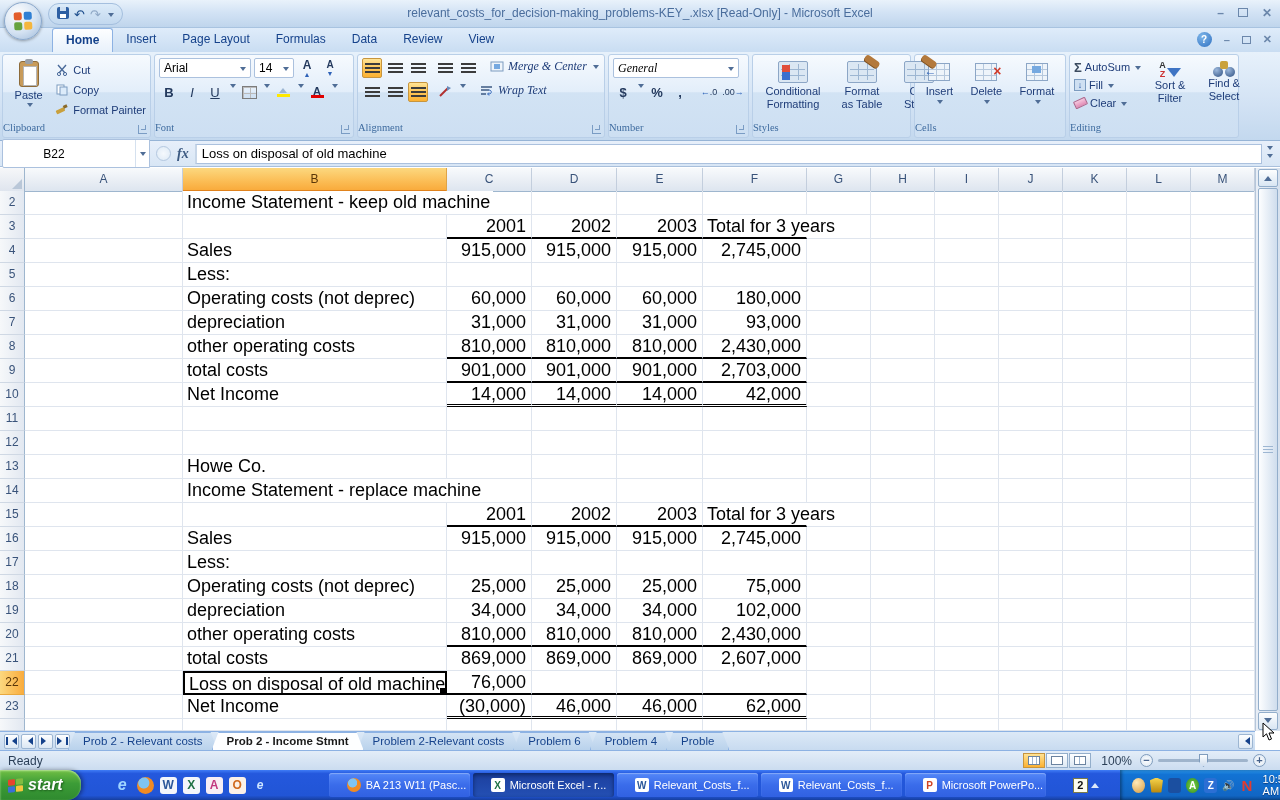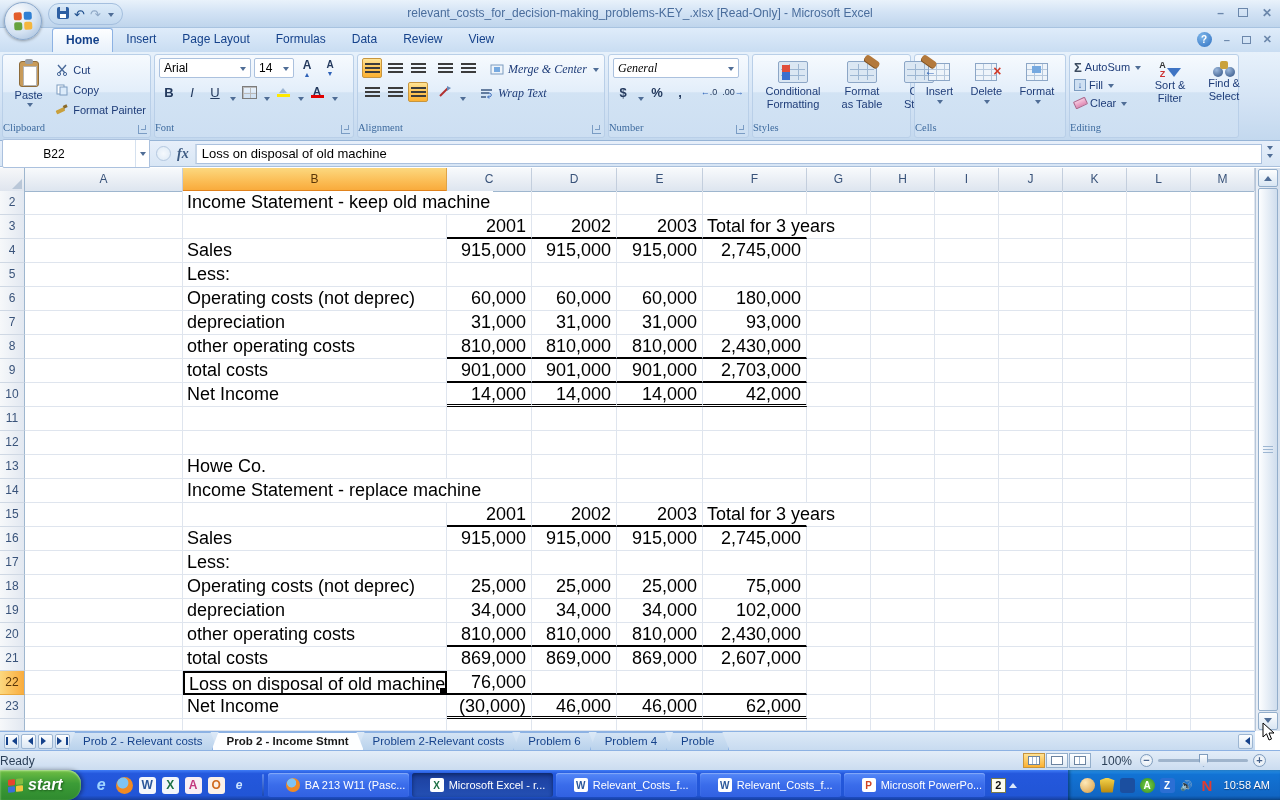--- a/index.html
+++ b/index.html
@@ -50,21 +50,21 @@
   
   .pastebtn { width:46px; display:flex; flex-direction:column; align-items:center; font-size:11px; color:#1e3c78; padding-top:2px; border:1px solid transparent; border-radius:3px; }
   .clip { width:20px; height:26px; background:#c89b5a; border-radius:3px; border:1px solid #8d6b3a; position:relative; margin-bottom:2px; }
   .clip::after { content:""; position:absolute; left:3px; top:4px; width:12px; height:18px; background:#fff; border:1px solid #b5b5b5; }
   .clip::before { content:""; position:absolute; left:5px; top:-3px; width:8px; height:5px; background:#9aa0a8; border-radius:2px; z-index:2; }
   .cstack { display:flex; flex-direction:column; justify-content:flex-start; gap:3px; padding-top:3px; }
   .srow { display:flex; align-items:center; gap:4px; height:17px; font-size:11px; color:#1e3c78; white-space:nowrap; }
   .mini { width:15px; height:15px; display:inline-flex; align-items:center; justify-content:center; }
   
   .col { display:flex; flex-direction:column; gap:4px; width:100%; }
-  .rowline { display:flex; align-items:flex-end; gap:3px; }
+  .rowline { display:flex; align-items:flex-start; gap:3px; }
   .combo { background:#fff; border:1px solid #abc1de; border-radius:2px; height:20px; display:flex; align-items:center; font-size:12px; color:#000; padding:0 4px; justify-content:space-between; }
   .tbtn { min-width:20px; height:20px; border:1px solid transparent; border-radius:2px; display:inline-flex; align-items:center; justify-content:center; font-size:13px; color:#243a5e; }
   .tbtn.on { background:linear-gradient(#ffe394,#fdc95e 45%,#fcb131); border:1px solid #c7953e; }
   .bld { font-weight:bold; } .itl { font-style:italic; } .und { text-decoration:underline; }
   .colorbar { display:inline-block; width:13px; height:3px; margin-top:-2px; }
   .abtn { display:inline-flex; flex-direction:column; align-items:center; line-height:1; font-size:12px; font-weight:bold; }
   .lines { display:inline-block; width:15px; height:11px;
     background:repeating-linear-gradient(#3c3c3c 0 2px, transparent 2px 4px); }
   .grid9 { width:15px; height:13px; border:1px solid #7c7c7c; background:
     linear-gradient(#0000 0 0) , repeating-linear-gradient(90deg,#bbb 0 1px,transparent 1px 7px), repeating-linear-gradient(#bbb 0 1px,transparent 1px 6px); }
@@ -152,36 +152,36 @@
   .navb .bar { width:2px; height:8px; background:#15428b; }
   .ntri-l { width:0; height:0; border:4px solid transparent; border-right:5px solid #15428b; }
   .ntri-r { width:0; height:0; border:4px solid transparent; border-left:5px solid #15428b; }
   .stab { position:relative; padding:2px 14px 0; font-size:11.5px; color:#15428b; background:linear-gradient(#d3e3f4,#b9d2ec); border:1px solid #8db2e3; border-bottom:none; clip-path:polygon(7px 0, calc(100% - 7px) 0, 100% 100%, 0 100%); margin-left:-6px; }
   .stab.active { background:#fdfeff; color:#1a1a1a; font-weight:bold; z-index:2; }
   #tabsplit { width:8px; margin:2px 2px 2px 0; background:repeating-linear-gradient(90deg,#8db2e3 0 2px, transparent 2px 4px); }
   #hscrollarea { flex:1; display:flex; align-items:center; justify-content:flex-end; padding-right:2px; }
 
   
   #statusbar { position:absolute; left:0; top:750px; width:1280px; height:20px; background:linear-gradient(#e3edf8,#cbdcf0); border-top:1px solid #8db2e3; display:flex; align-items:center; font-size:12px; color:#2b3f57; }
-  #statusbar .mode { }
+  #statusbar .mode { padding-left:8px; }
   #viewbtns { margin-left:auto; display:flex; gap:1px; margin-right:10px; }
   .vb { width:22px; height:15px; border:1px solid #93aecb; background:linear-gradient(#fdfeff,#dce8f4); display:flex; align-items:center; justify-content:center; }
   .vb.on { background:linear-gradient(#ffe394,#fcb131); border-color:#c7953e; }
   .vb i { width:12px; height:9px; border:1px solid #6b83a0; background:repeating-linear-gradient(90deg,#fff 0 3px,#9db6d2 3px 4px); }
   .vb.pg i { background:#fff; }
   .vb.pb i { background:linear-gradient(90deg,#fff 45%, #9db6d2 45% 55%, #fff 55%); }
   #zoomlbl { margin-right:8px; }
   #slider { display:flex; align-items:center; gap:5px; margin-right:14px; }
   .zbtn { width:13px; height:13px; border-radius:50%; border:1px solid #7f9cbd; background:radial-gradient(#fff,#d8e4f1); color:#44608a; font-size:11px; line-height:11px; text-align:center; font-weight:bold; }
   #ztrack { width:90px; height:3px; background:#9fb4cc; border-radius:2px; position:relative; }
   #zthumb { position:absolute; left:41px; top:-5px; width:9px; height:13px; background:linear-gradient(#fdfeff,#cfdded); border:1px solid #7f9cbd; clip-path:polygon(0 0,100% 0,100% 60%,50% 100%,0 60%); }
 
   
   #taskbar { position:absolute; left:0; top:770px; width:1280px; height:30px;
-    background:linear-gradient(#3f7cf6,#2458dd 12%,#2155d6 85%,#173f9f); display:flex; align-items:center; }
+    background:linear-gradient(#3f7cf6,#2458dd 12%,#2155d6 85%,#173f9f); display:flex; align-items:center;gap:21px; }
   #startbtn { height:30px; padding:0 18px 0 8px; display:flex; align-items:center; gap:5px;
     background:linear-gradient(#71bf44,#3c9c37 45%,#2f8a2f); border-radius:0 14px 14px 0; box-shadow:inset 0 1px 2px #b7e49a, 2px 0 4px rgba(0,0,0,.4); }
   #startbtn .slabel { color:#fff; font-size:16px; font-weight:bold; font-style:italic; text-shadow:1px 1px 2px #1c5c1c; }
   .winflag { display:grid; grid-template-columns:7px 7px; grid-template-rows:6px 6px; gap:1px; transform:skewY(-6deg); }
   .winflag i { border-radius:1px; }
   .winflag i:nth-child(1){ background:#e8442c; } .winflag i:nth-child(2){ background:#7fbc42; }
   .winflag i:nth-child(3){ background:#3a6fd8; } .winflag i:nth-child(4){ background:#f4c63f; }
   #quicklaunch { display:flex; align-items:center; gap:6px; padding:0 10px 0 12px; }
   .ql { width:17px; height:17px; border-radius:3px; display:flex; align-items:center; justify-content:center; font-size:12px; font-weight:bold; }
   .ql.ie { background:transparent; color:#9fd4ff; font-style:italic; font-size:16px; }

